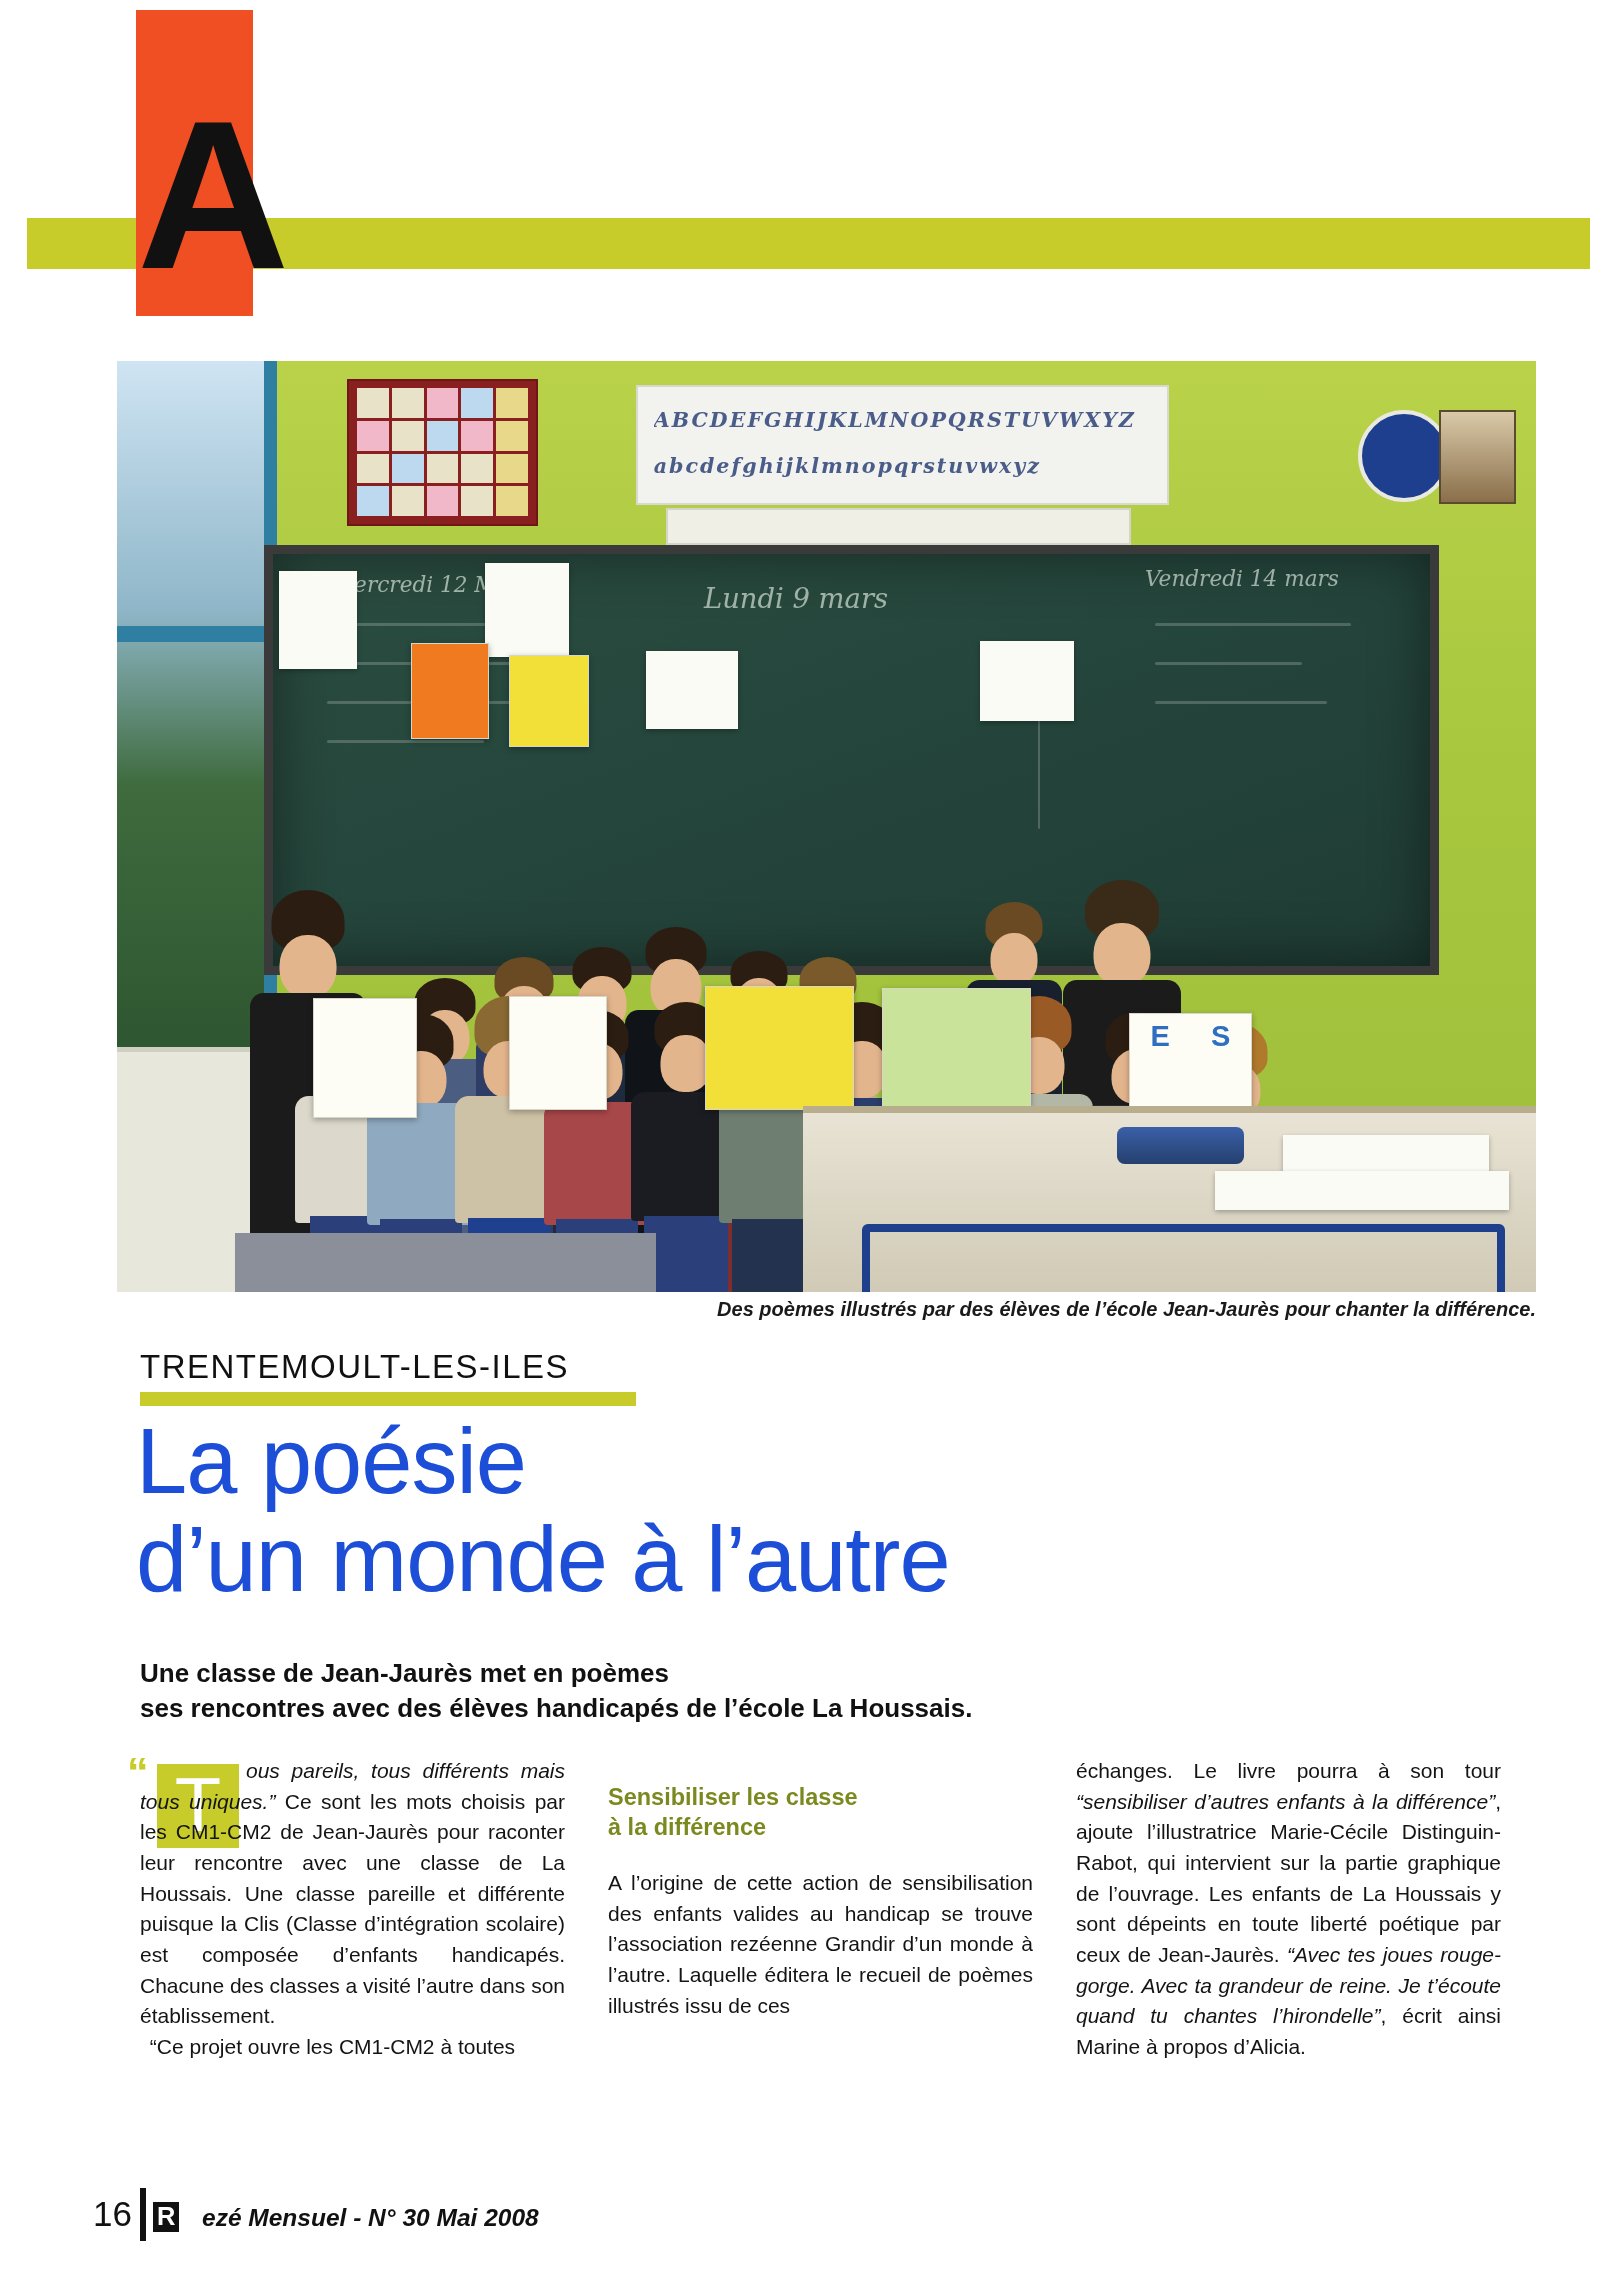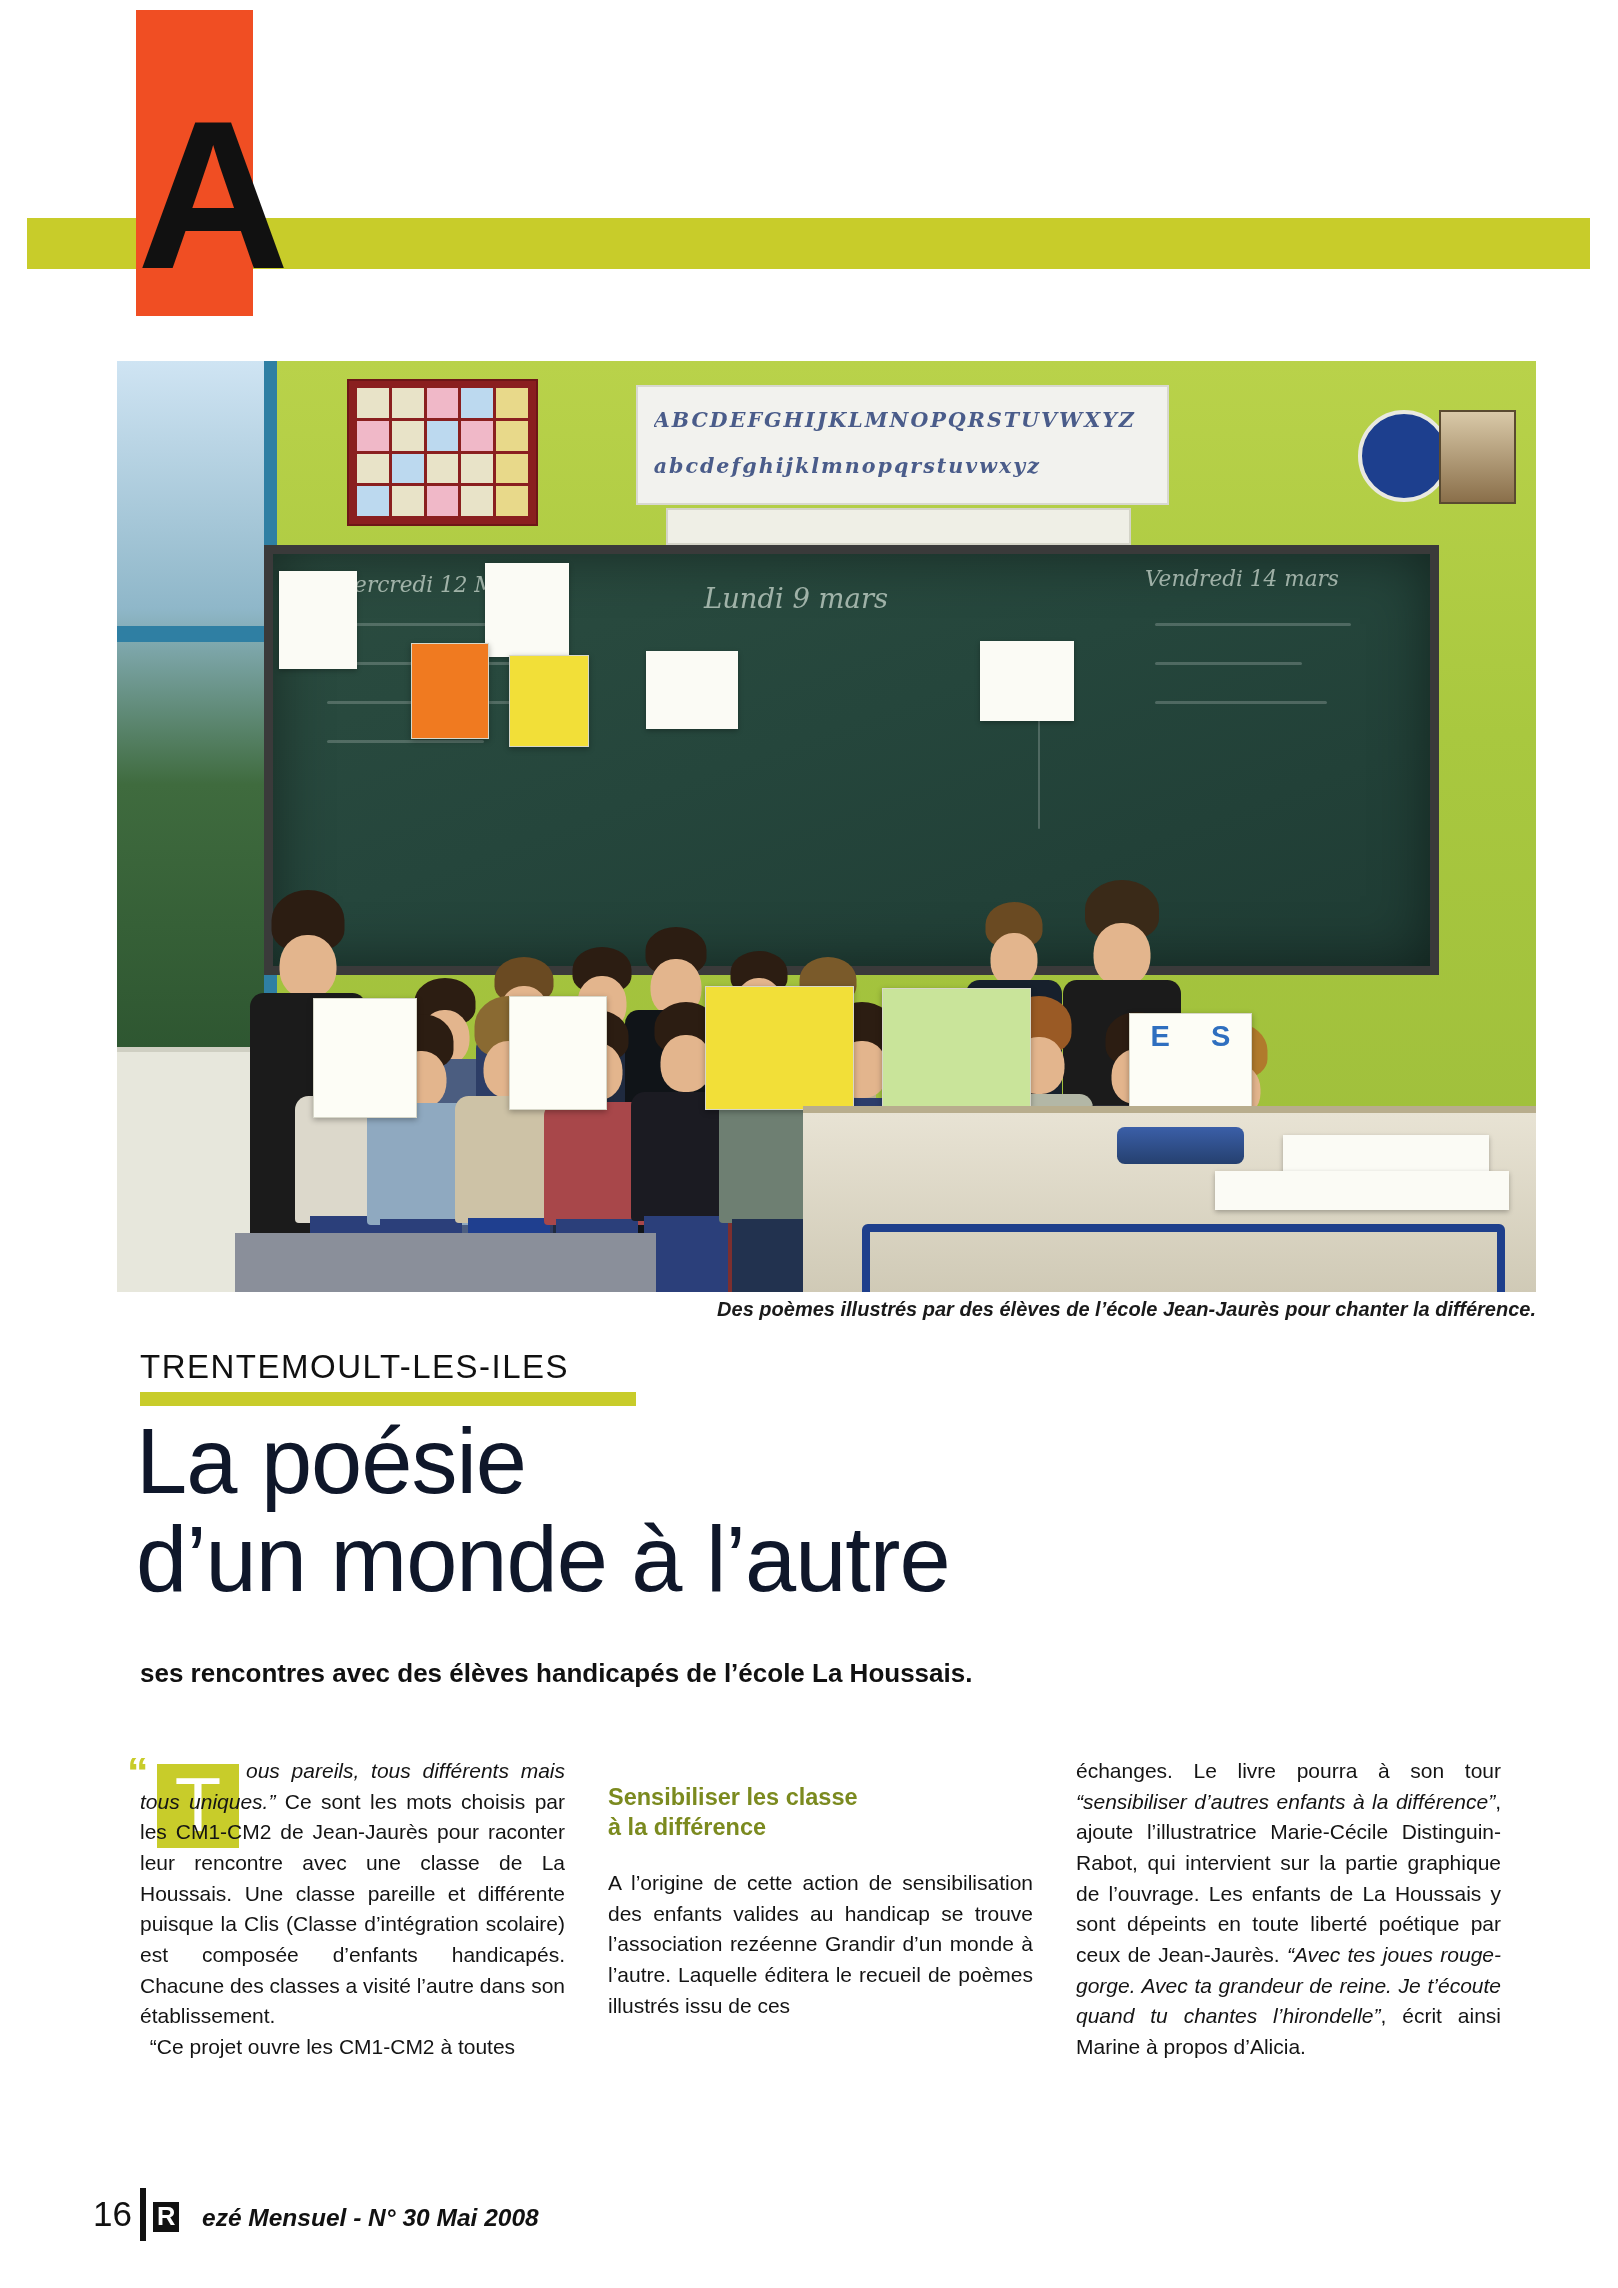--- a/index.html
+++ b/index.html
@@ -316,21 +316,21 @@
   }
   .headline {
     position: absolute;
     left: 136px;
     top: 1413px;
     width: 1176px;
     font-size: 92px;
     line-height: 1.06;
     font-weight: 300;
     letter-spacing: -1px;
-    color: #0f172a;
+    color: #1d4ed8;
   }
   .standfirst {
     position: absolute;
     left: 140px;
     top: 1656px;
     width: 1157px;
     font-size: 26px;
     line-height: 1.35;
     font-weight: 700;
     color: #111;
@@ -629,20 +629,21 @@
 
 <div class="caption">Des poèmes illustrés par des élèves de l’école Jean-Jaurès pour chanter la différence.</div>
 
 <div class="kicker">TRENTEMOULT-LES-ILES</div>
 <div class="kicker-rule"></div>
 <div class="headline">
   <div>La poésie</div>
   <div>d’un monde à l’autre</div>
 </div>
 <div class="standfirst">
+  <div>Une classe de Jean-Jaurès met en poèmes</div>
   <div>ses rencontres avec des élèves handicapés de l’école La Houssais.</div>
 </div>
 
 <div class="dropcap-quote">“</div>
 <div class="dropcap">T</div>
 
 <div class="cols">
   <div class="col">
     <p class="col1-indent"><span class="italic">ous pareils, tous différents mais tous uniques.”</span><span> Ce sont les mots choisis par les CM1-CM2 de Jean-Jaurès pour raconter leur rencontre avec une classe de La Houssais. Une classe pareille et différente puisque la Clis (Classe d’intégration scolaire) est composée d’enfants handicapés. Chacune des classes a visité l’autre dans son établissement.</span></p>
     <p>“Ce projet ouvre les CM1-CM2 à toutes</p>

